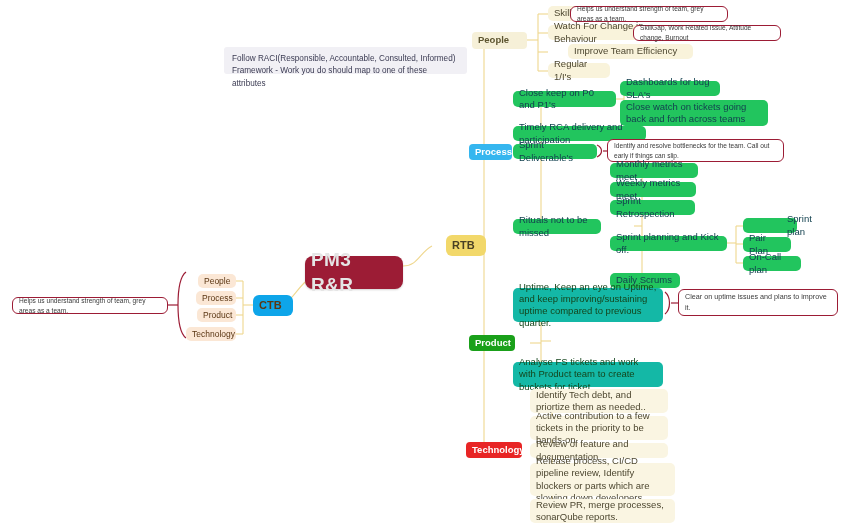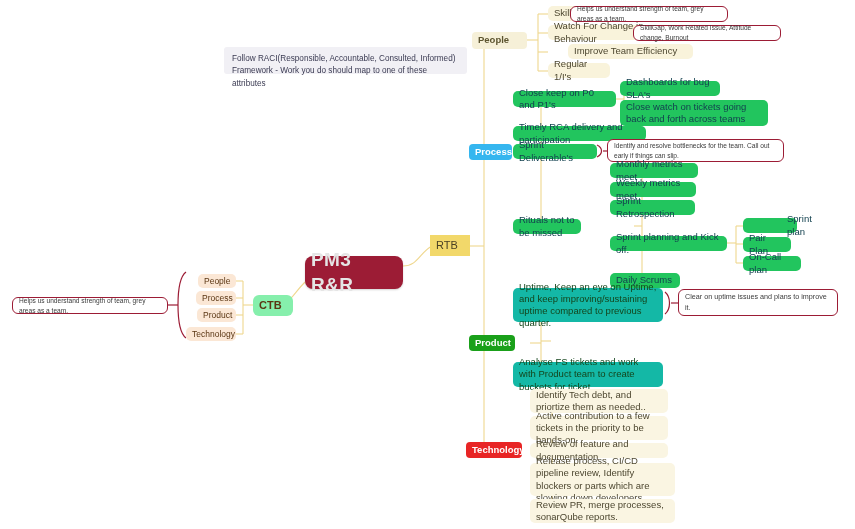--- a/index.html
+++ b/index.html
@@ -17,23 +17,23 @@
   }
   .node span{display:block;width:100%;}
 
   
   .n-center{
     background:#9c1c35;color:#e5e5e5;border-radius:8px;
     font-size:19px;font-weight:bold;letter-spacing:.4px;
     justify-content:center;box-shadow:0 1px 2px rgba(0,0,0,.18);
   }
   
-  .n-rtb{background:#f2d86a;color:#4a4024;font-size:11px;font-weight:normal;
-         justify-content:center;border-radius:0;}
-  .n-ctb{background:#86efac;color:#5a3613;font-size:11px;font-weight:bold;
+  .n-rtb{background:#f2d86a;color:#4a4024;font-size:11px;font-weight:bold;
+         justify-content:center;border-radius:6px;margin-left:16px;}
+  .n-ctb{background:#0ea5e9;color:#5a3613;font-size:11px;font-weight:bold;
          justify-content:center;border-radius:6px;}
 
   
   .h-people{background:#f6f0d8;color:#5d5530;font-size:9.5px;font-weight:bold;
             justify-content:center;border-radius:4px;}
   .h-process{background:#35b6ef;color:#ffffff;font-size:9.5px;font-weight:bold;
              justify-content:center;border-radius:4px;}
   .h-product{background:#1aa01a;color:#ffffff;font-size:9.5px;font-weight:bold;
              justify-content:center;border-radius:4px;}
   .h-technology{background:#e82525;color:#ffffff;font-size:9.5px;font-weight:bold;
@@ -217,21 +217,21 @@
 
   <div class="node l-blue" style="left:513px;top:91px;width:103px;height:16px;">
     <span>Close keep on P0 and P1's</span>
   </div>
   <div class="node l-blue" style="left:513px;top:126px;width:133px;height:15px;">
     <span>Timely RCA delivery and participation</span>
   </div>
   <div class="node l-blue" style="left:513px;top:144px;width:84px;height:15px;">
     <span>Sprint Deliverable's</span>
   </div>
-  <div class="node l-blue" style="left:513px;top:219px;width:68px;height:15px;">
+  <div class="node l-blue" style="left:513px;top:219px;width:88px;height:15px;">
     <span>Rituals not to be missed</span>
   </div>
 
   <div class="node l-blue" style="left:620px;top:81px;width:100px;height:15px;">
     <span>Dashboards for bug SLA's</span>
   </div>
   <div class="node l-blue" style="left:620px;top:100px;width:148px;height:26px;">
     <span>Close watch on tickets going back and forth across teams</span>
   </div>
 

